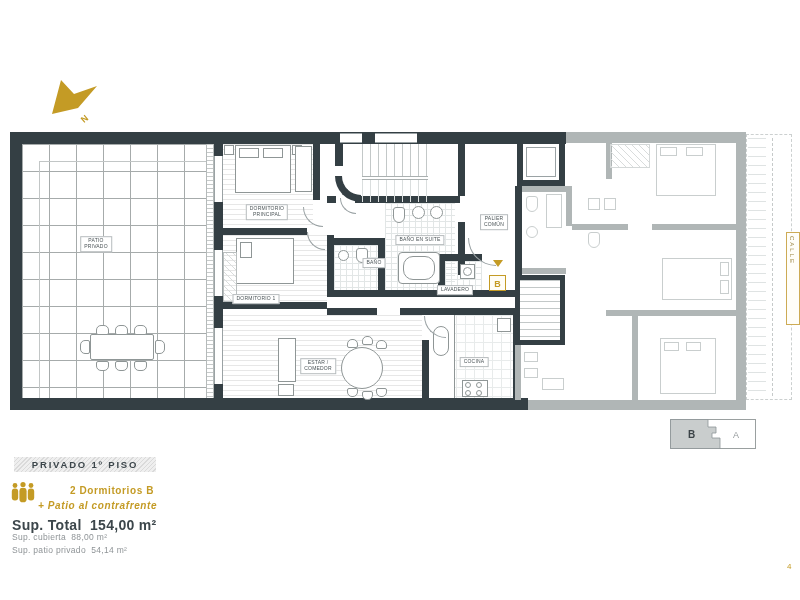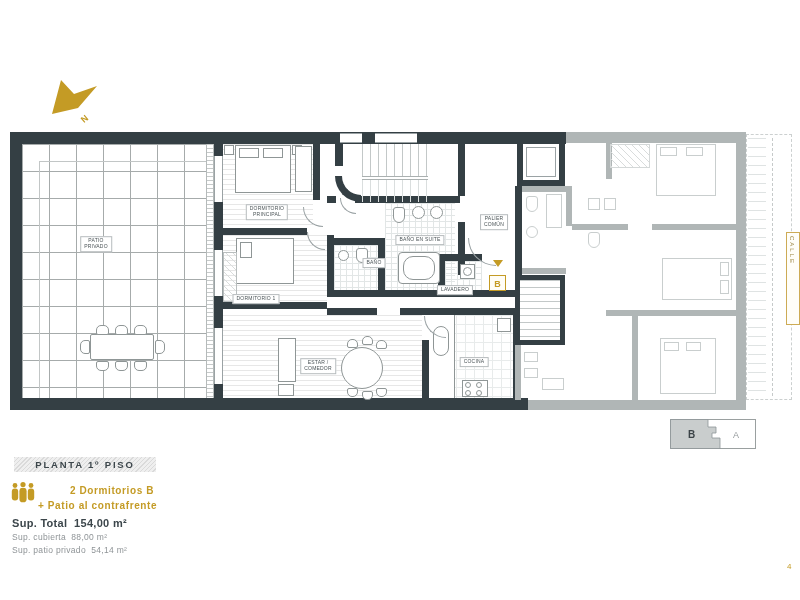--- a/index.html
+++ b/index.html
@@ -53,21 +53,21 @@
   #stair2{position:absolute;left:505px;top:143px;width:50px;height:70px;border:5px solid #343f44;background:#fff;box-sizing:border-box;}
   
   #balcony{position:absolute;left:736px;top:2px;width:46px;height:266px;border:1px dashed #ccd0d0;box-sizing:border-box;}
   
   #title-band{position:absolute;left:14px;top:457px;width:142px;height:15px;
               background:repeating-linear-gradient(135deg,#dadada 0 1px,#efefef 1px 3px);
               display:flex;align-items:center;justify-content:center;}
   #title-band span{font-size:9.5px;font-weight:bold;letter-spacing:1.8px;color:#3c464b;}
   .gold-line{position:absolute;left:38px;font-size:10px;font-weight:bold;letter-spacing:.6px;color:#c49b25;}
   .sup{position:absolute;left:12px;color:#8f9497;font-size:8.5px;letter-spacing:.3px;}
-  #sup-total{position:absolute;left:12px;font-size:11px;font-weight:bold;color:#3c464b;letter-spacing:.3px;}
+  #sup-total{position:absolute;left:12px;font-size:14px;font-weight:bold;color:#3c464b;letter-spacing:.3px;}
   
   #keyplan{position:absolute;left:670px;top:419px;}
   #page-num{position:absolute;left:787px;top:562px;font-size:8px;color:#c49b25;}
 </style>
 </head>
 <body>
 
 <svg class="abs" style="left:40px;top:78px;" width="64" height="56">
   <polygon points="12,36 21,2 34,16 57,8 38,30" fill="#c49b25"></polygon>
   <text x="42" y="46" font-size="9" font-weight="bold" fill="#c49b25" transform="rotate(-40 42 43)">N</text>
@@ -256,35 +256,35 @@
 
   <div id="b-arrow" style="left:483px;top:128px;"></div>
   <div id="b-marker" style="left:479px;top:143px;">B</div>
 </div>
 
 <div id="street-box">
   <span>CALLE</span>
 </div>
 
 <div id="title-band">
-  <span>PLANTA 1º PISO</span>
+  <span>PRIVADO 1º PISO</span>
 </div>
 
 <svg class="abs" style="left:10px;top:481px;" width="26" height="22">
   <g fill="#c49b25">
     <circle cx="5" cy="4.5" r="2.4"></circle>
       <rect x="1.8" y="7.5" width="6.4" height="12" rx="3"></rect>
     <circle cx="13" cy="3.5" r="2.6"></circle>
       <rect x="9.4" y="6.8" width="7.2" height="14.5" rx="3.4"></rect>
     <circle cx="21" cy="4.5" r="2.4"></circle>
       <rect x="17.8" y="7.5" width="6.4" height="12" rx="3"></rect>
   </g>
 </svg>
 <div class="gold-line" style="top:485px;margin-left:32px;">2 Dormitorios B</div>
-<div class="gold-line" style="top:500px;">+ Patio al contrafrente</div>
+<div class="gold-line" style="top:500px;font-style:italic;">+ Patio al contrafrente</div>
 
 <div id="sup-total" style="top:517px;">
   <span>Sup. Total</span>&nbsp;&nbsp;<span>154,00 m²</span>
 </div>
 <div class="sup" style="top:532px;">
   <span>Sup. cubierta</span>&nbsp;&nbsp;<span>88,00 m²</span>
 </div>
 <div class="sup" style="top:545px;">
   <span>Sup. patio privado</span>&nbsp;&nbsp;<span>54,14 m²</span>
 </div>

